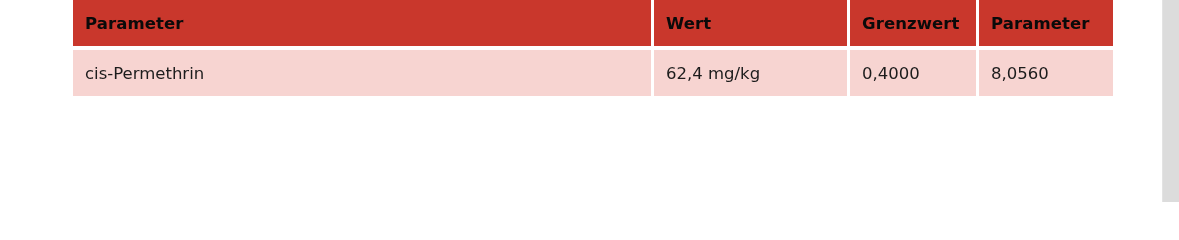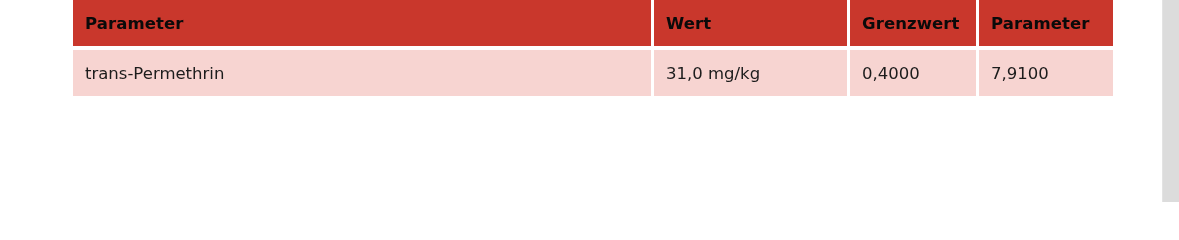--- a/index.html
+++ b/index.html
@@ -103,24 +103,24 @@
     <thead>
       <tr>
         <th>Parameter</th>
         <th>Wert</th>
         <th>Grenzwert</th>
         <th>Parameter</th>
       </tr>
     </thead>
     <tbody>
       <tr>
-        <td>trans-Permethrin</td>
-        <td>31,0 mg/kg</td>
+        <td>cis-Permethrin</td>
+        <td>62,4 mg/kg</td>
         <td>0,4000</td>
-        <td>7,9100</td>
+        <td>8,0560</td>
       </tr>
     </tbody>
   </table>
 
 </div>
 
 <div id="scrollbar-track">
   <div id="scrollbar-thumb"></div>
 </div>
 

